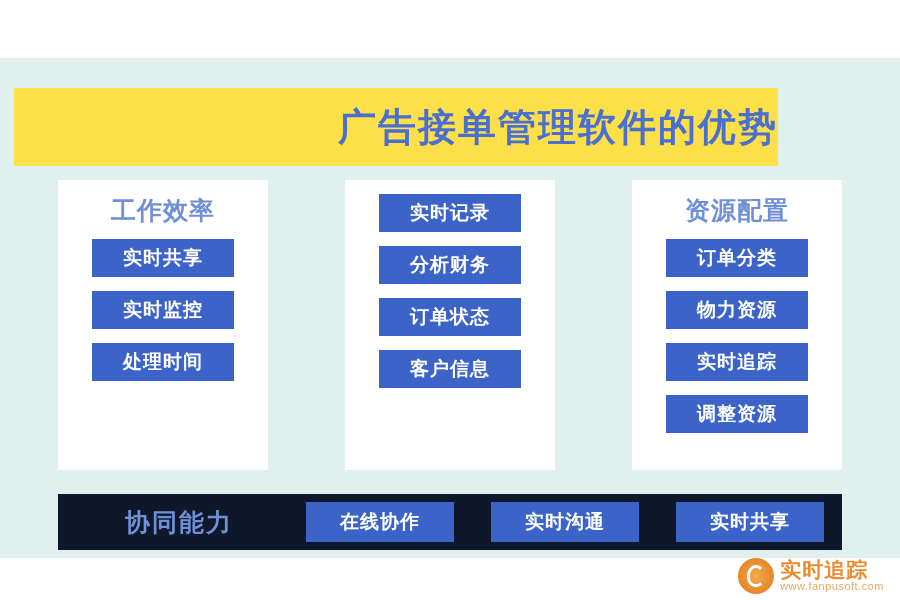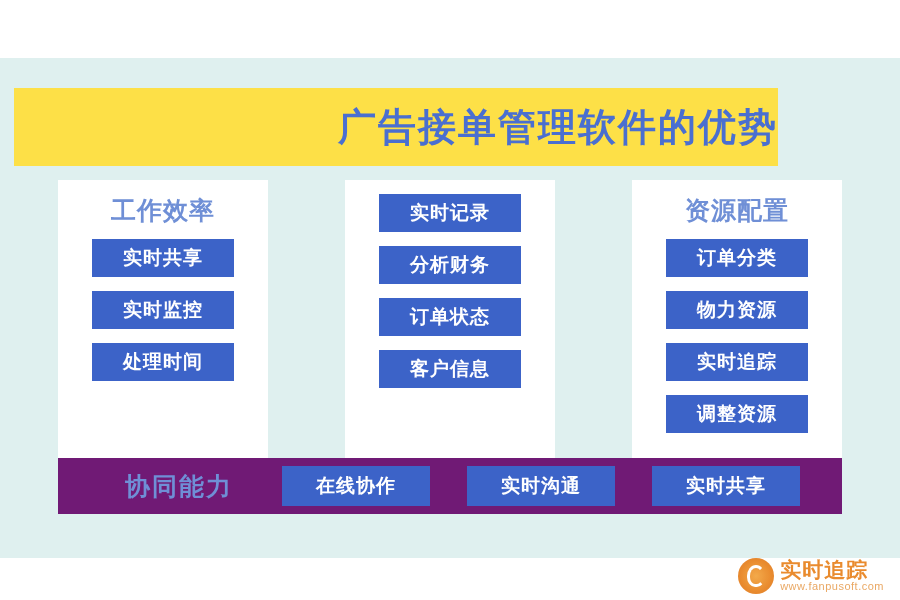--- a/index.html
+++ b/index.html
@@ -81,28 +81,29 @@
     justify-content: center;
     margin-bottom: 14px;
     letter-spacing: 1px;
   }
   .chip:last-child {
     margin-bottom: 0;
   }
   .bottom-bar {
     position: absolute;
     left: 58px;
-    top: 400px;
+    top: 436px;
     width: 784px;
     height: 56px;
-    background: #701a75;
+    background: #0f172a;
     display: flex;
     align-items: center;
     padding: 0 18px;
     box-sizing: border-box;
+    justify-content: space-between;
   }
   .bottom-head {
     font-size: 25px;
     font-weight: bold;
     color: #6f8fd6;
     font-family: "Liberation Serif", serif;
     width: 206px;
     text-align: center;
     letter-spacing: 2px;
   }

